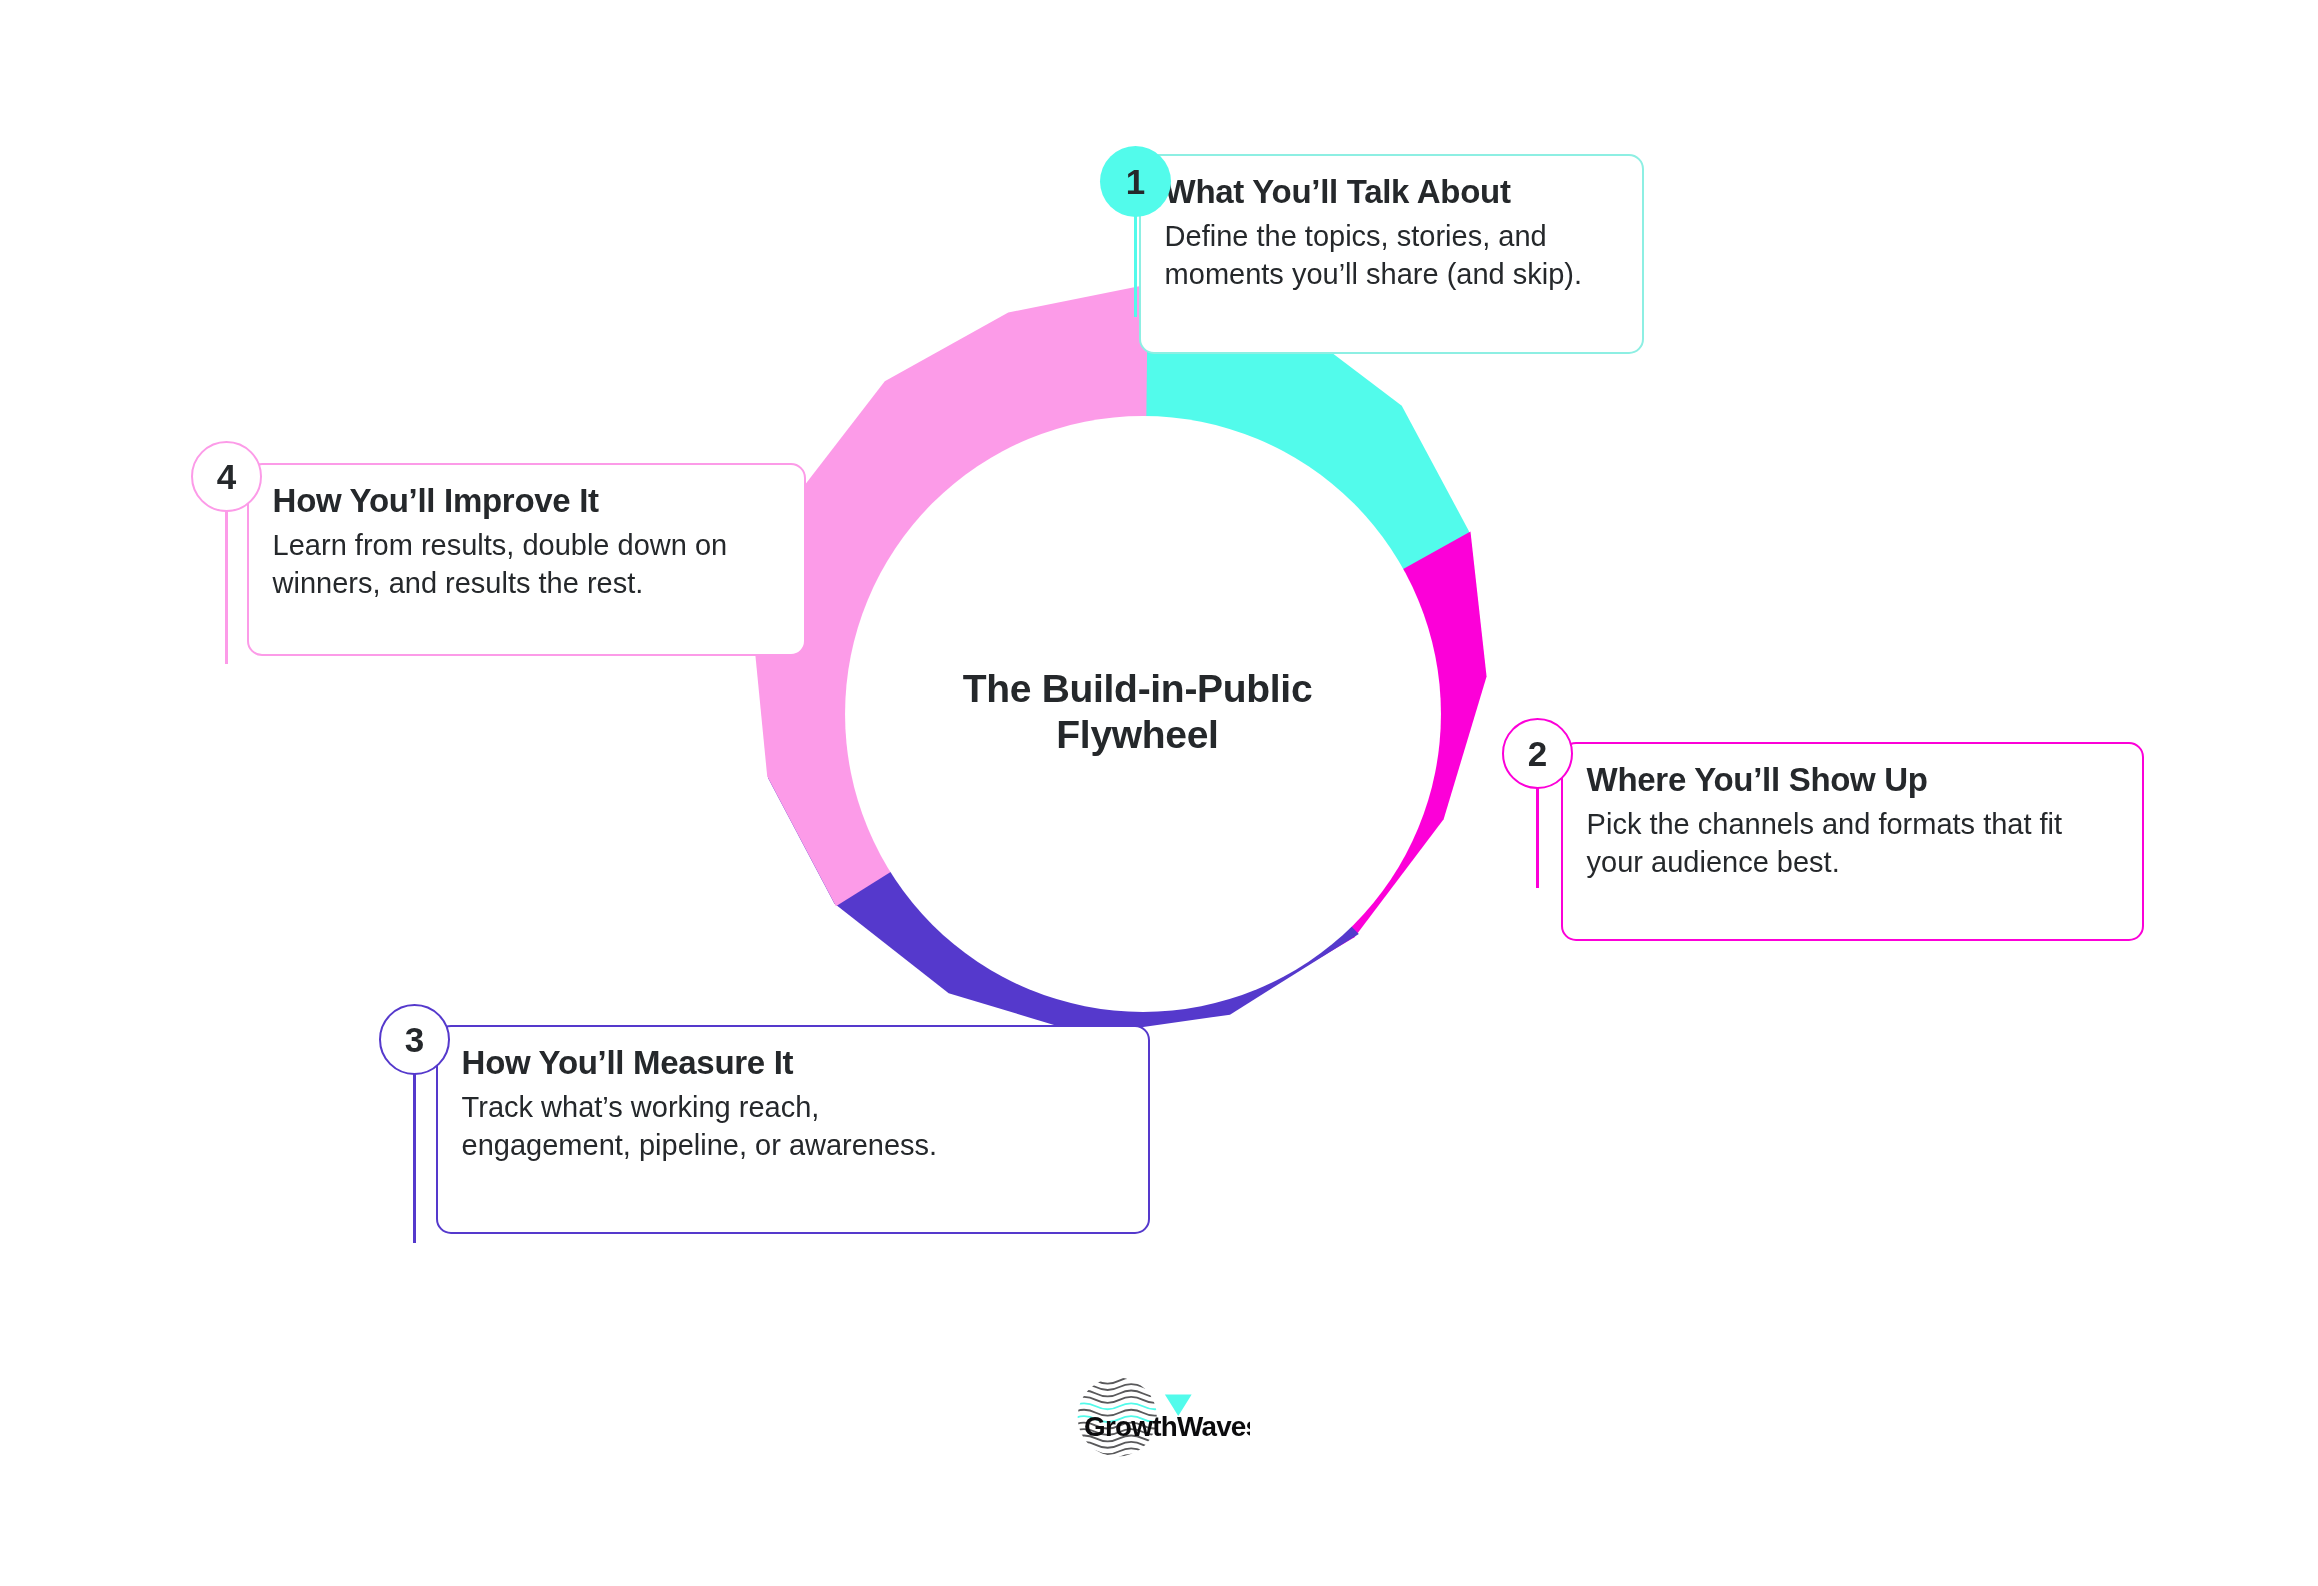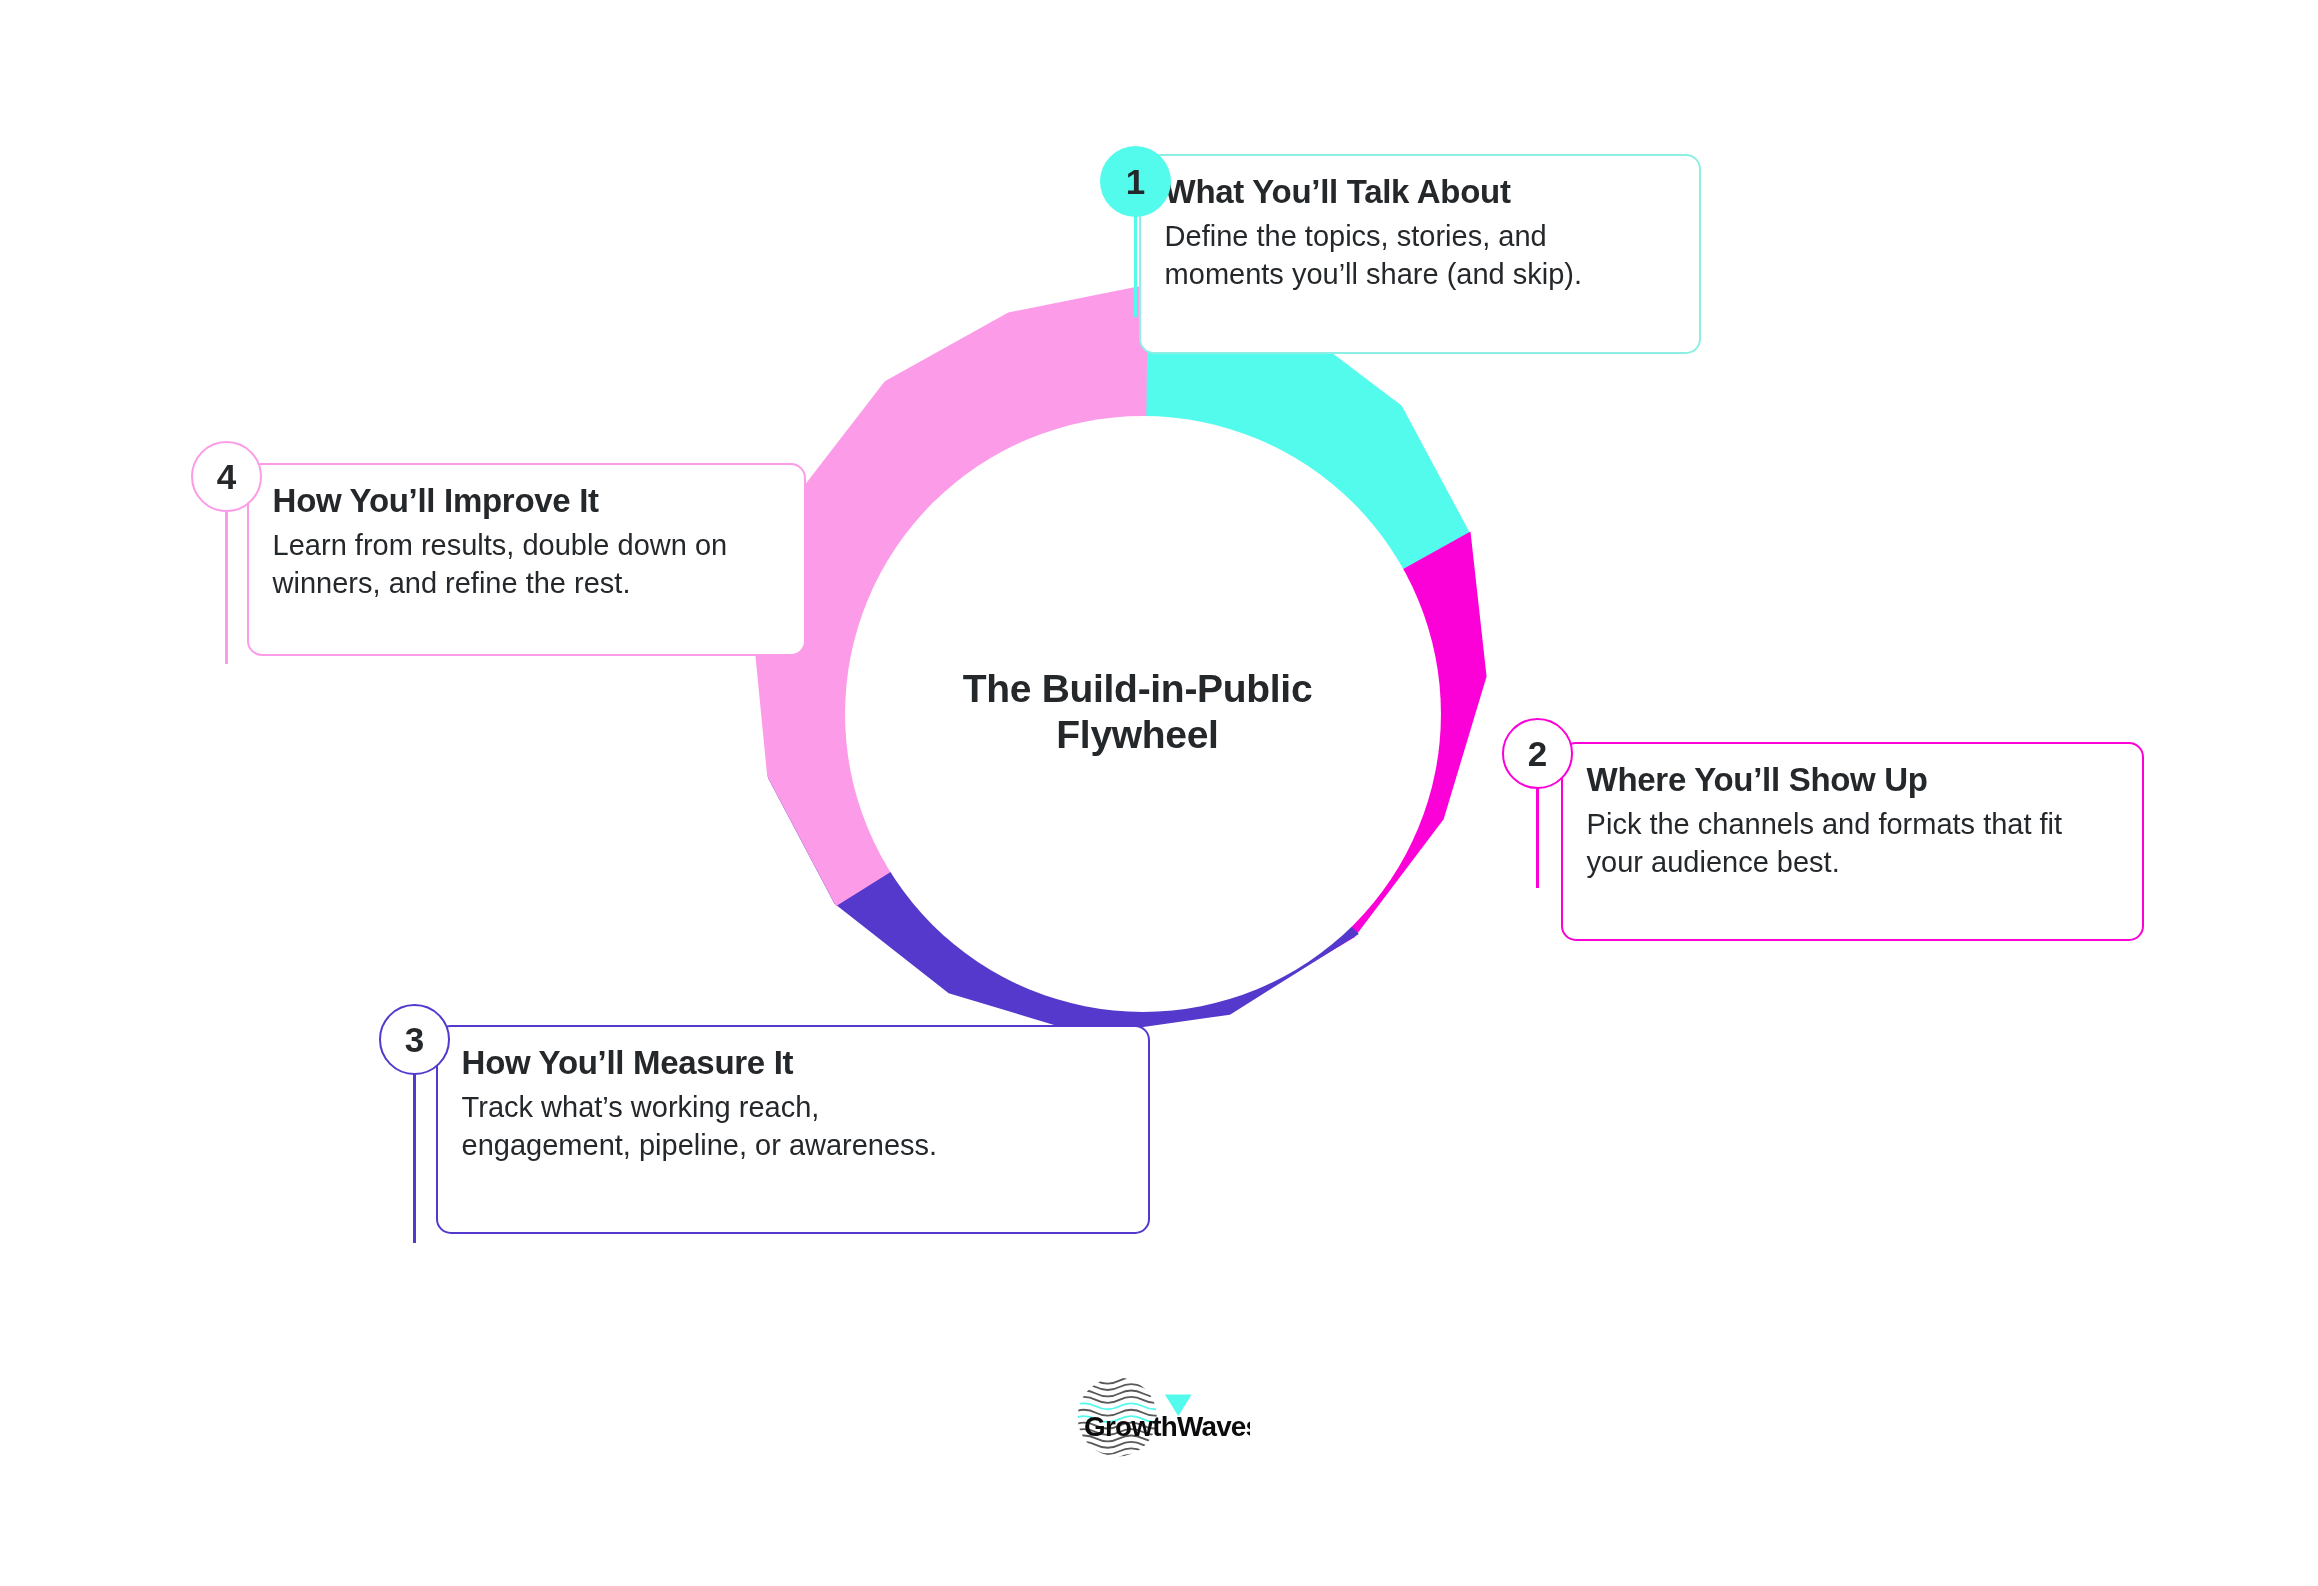--- a/index.html
+++ b/index.html
@@ -96,21 +96,21 @@
   .stem {
     position: absolute;
     width: 2.7px;
     z-index: 30;
   }
 
   
   #card1 {
     left: 1139px;
     top: 154px;
-    width: 562px;
+    width: 505px;
     height: 200px;
     border-color: #8defe3;
   }
   #badge1 { left: 1100px; top: 146px; background: #52fbeb; }
   #stem1  { left: 1134px; top: 215px; height: 102px; background: #52fbeb; }
 
   
   #card2 {
     left: 1561px;
     top: 742px;
@@ -258,21 +258,21 @@
   </div>
   <div class="badge hollow" id="badge3">
     <span>3</span>
   </div>
 
   <div class="stem" id="stem4"></div>
   <div class="card" id="card4">
     <p class="card-title">How You’ll Improve It</p>
     <p class="card-desc">
       <span>Learn from results, double down on</span><br>
-      <span>winners, and refine the rest.</span>
+      <span>winners, and results the rest.</span>
     </p>
   </div>
   <div class="badge hollow" id="badge4">
     <span>4</span>
   </div>
 
   <div id="logo">
     <svg width="182" height="86" viewBox="0 0 340 160" aria-hidden="true">
       <defs>
         <clipPath id="logoBall">

